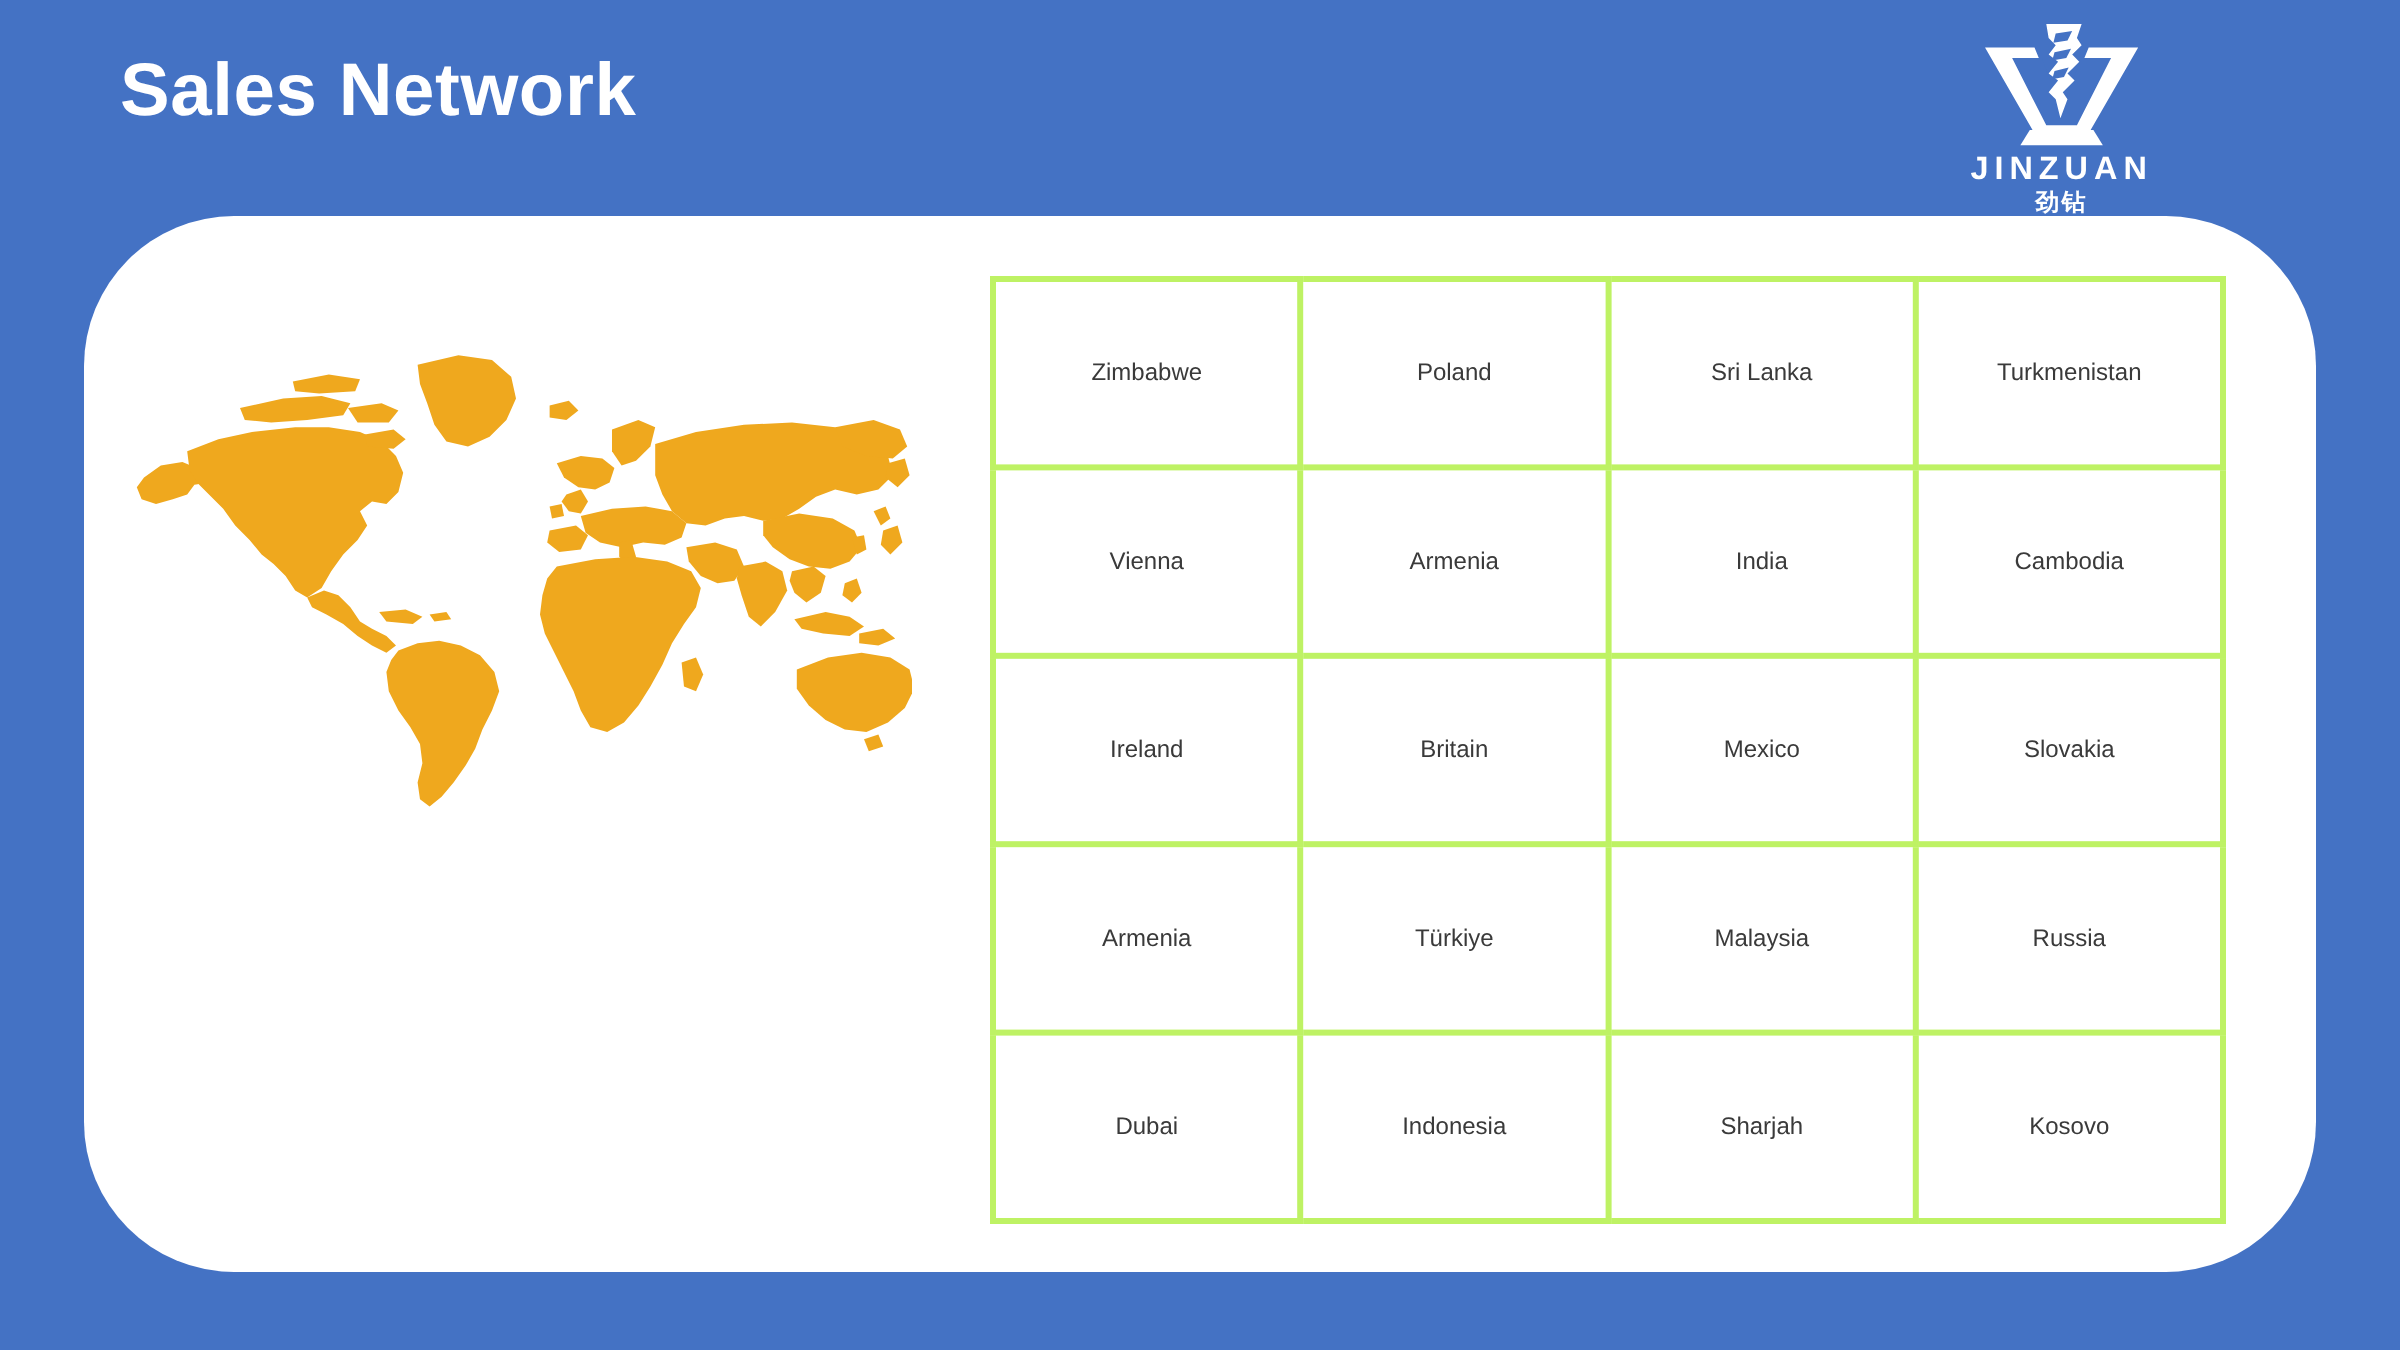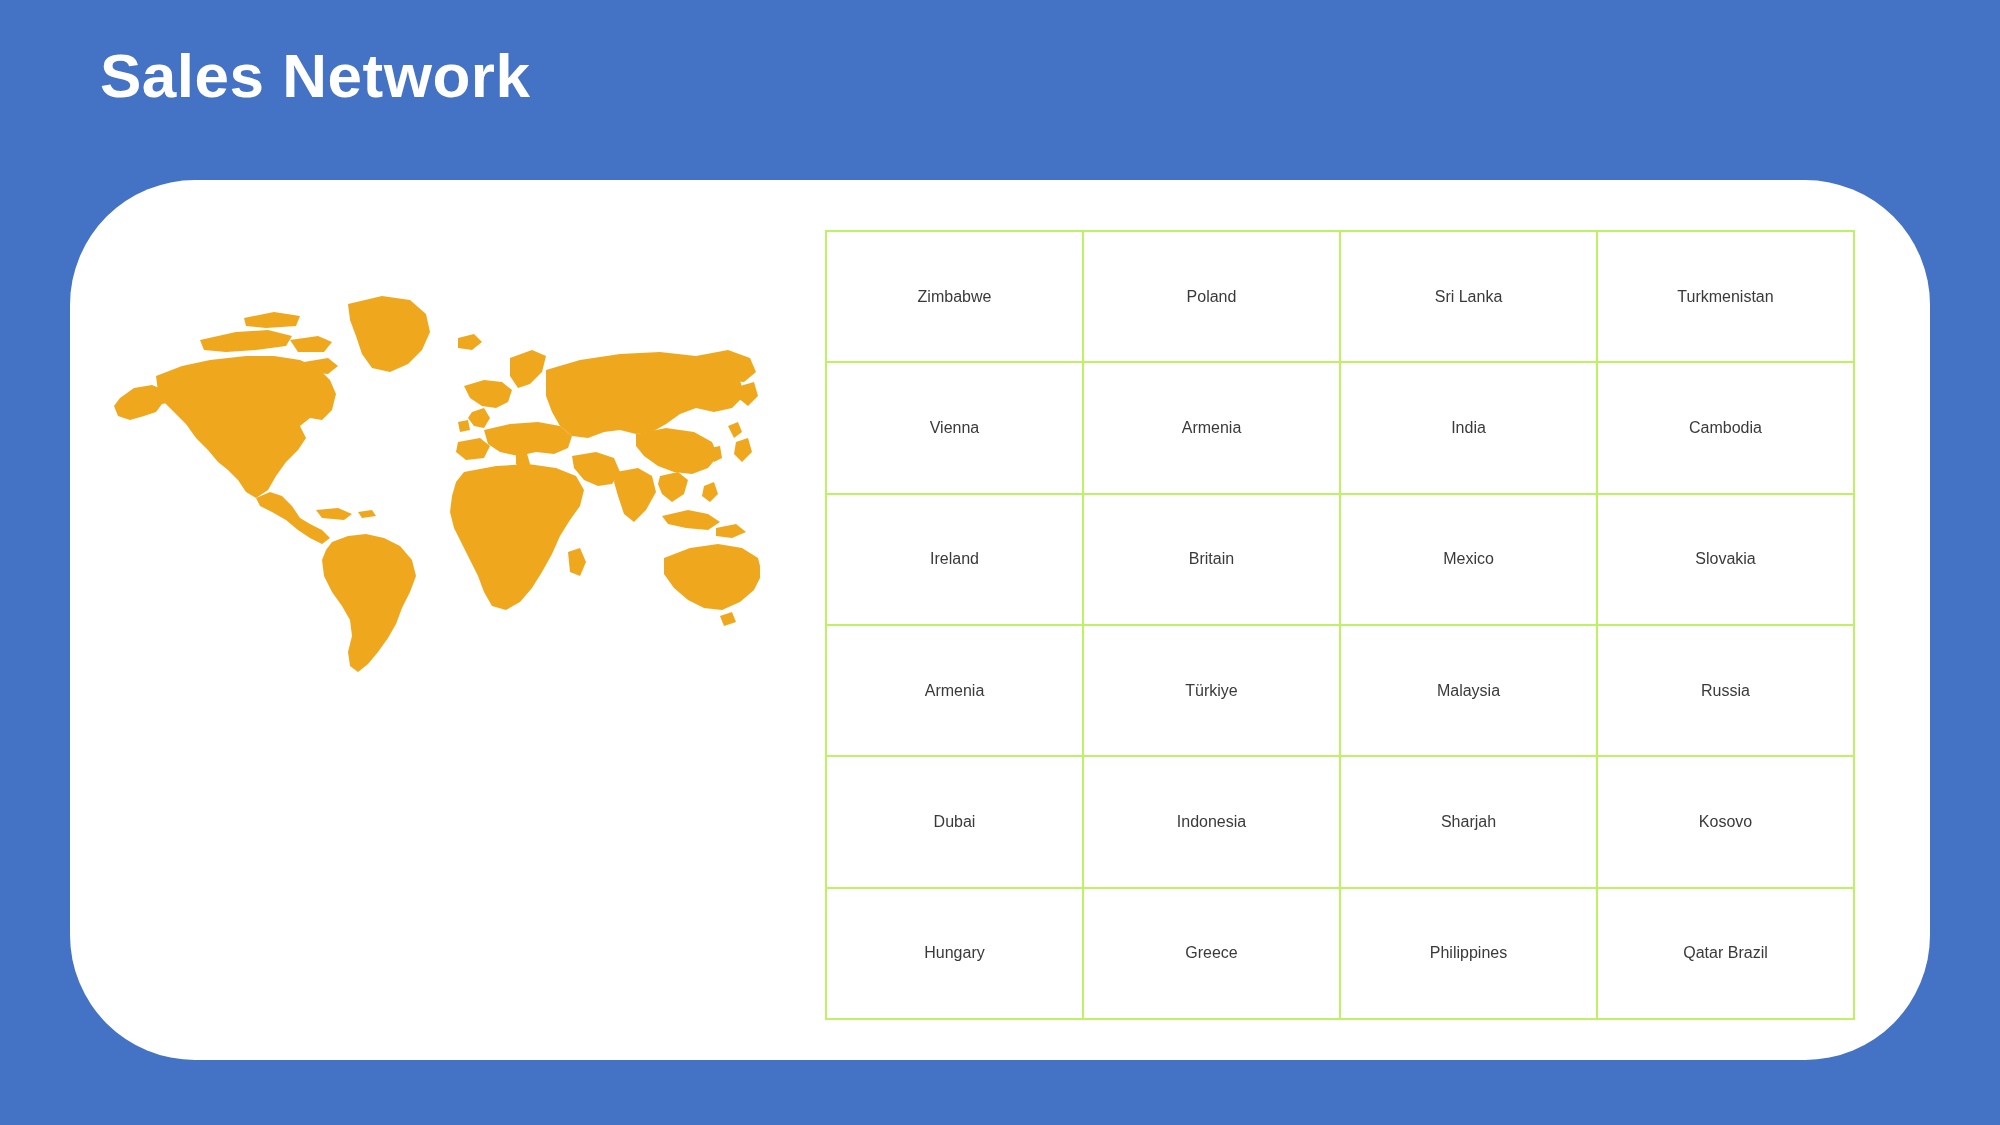--- a/index.html
+++ b/index.html
@@ -57,36 +57,55 @@
   .table-wrap {
     position:absolute; left:825px; top:230px;
     width:1030px; height:790px;
   }
   table.regions {
     width:100%; height:100%;
     border-collapse:collapse;
     table-layout:fixed;
   }
   table.regions td {
-    border:2px solid #bef264;
+    border:5px solid #bef264;
     text-align:center;
     vertical-align:middle;
-    font-size:16px;
+    font-size:20px;
     color:#3A3A3A;
     font-weight:400;
     padding:0 6px;
     white-space:nowrap;
   }
 </style>
 </head>
 <body>
 
 <div class="header">
   <div class="page-title">Sales Network</div>
 
+  <div class="logo">
+    <svg class="logo-mark" viewBox="0 0 150 110">
+
+      <path fill="#FFFFFF" d="M10 22 L52 22 L75 78 L98 22 L140 22 L95 100 L55 100 Z"></path>
+
+      <path fill="#4472C4" d="M33 31 L58 31 L75 74 L92 31 L117 31 L88 88 L62 88 Z"></path>
+
+      <path fill="#FFFFFF" d="M48 92 L102 92 L110 105 L40 105 Z"></path>
+
+      <path fill="#FFFFFF" d="M62 2 L92 2 L88 14 L92 20 L84 28 L90 34 L80 44 L86 50 L76 60 L80 66 L74 82
+                               L70 66 L64 60 L72 50 L64 44 L72 34 L64 28 L70 20 L64 14 Z"></path>
+
+      <path fill="#4472C4" d="M70 10 L84 8 L80 16 L68 18 Z"></path>
+      <path fill="#4472C4" d="M69 26 L83 23 L79 31 L67 33 Z"></path>
+      <path fill="#4472C4" d="M69 42 L81 39 L77 47 L67 49 Z"></path>
+    </svg>
+    <div class="logo-word">JINZUAN</div>
+    <div class="logo-cn">劲钻</div>
+  </div>
 </div>
 
 <div class="card"></div>
 
 <div class="map-wrap">
   <svg class="map-svg" viewBox="0 0 700 520">
     <g fill="#EFA81E">
 
       <path d="M60 218 L74 208 L92 205 L104 210 L112 206 L120 212 L114 222 L102 224 L96 232
                L84 236 L70 240 L58 236 L54 226 Z"></path>
@@ -201,21 +220,15 @@
         <td>Türkiye</td>
         <td>Malaysia</td>
         <td>Russia</td>
       </tr>
       <tr>
         <td>Dubai</td>
         <td>Indonesia</td>
         <td>Sharjah</td>
         <td>Kosovo</td>
       </tr>
-      <tr>
-        <td>Hungary</td>
-        <td>Greece</td>
-        <td>Philippines</td>
-        <td>Qatar Brazil</td>
-      </tr>
     </tbody>
   </table>
 </div>
 
 </body></html>

